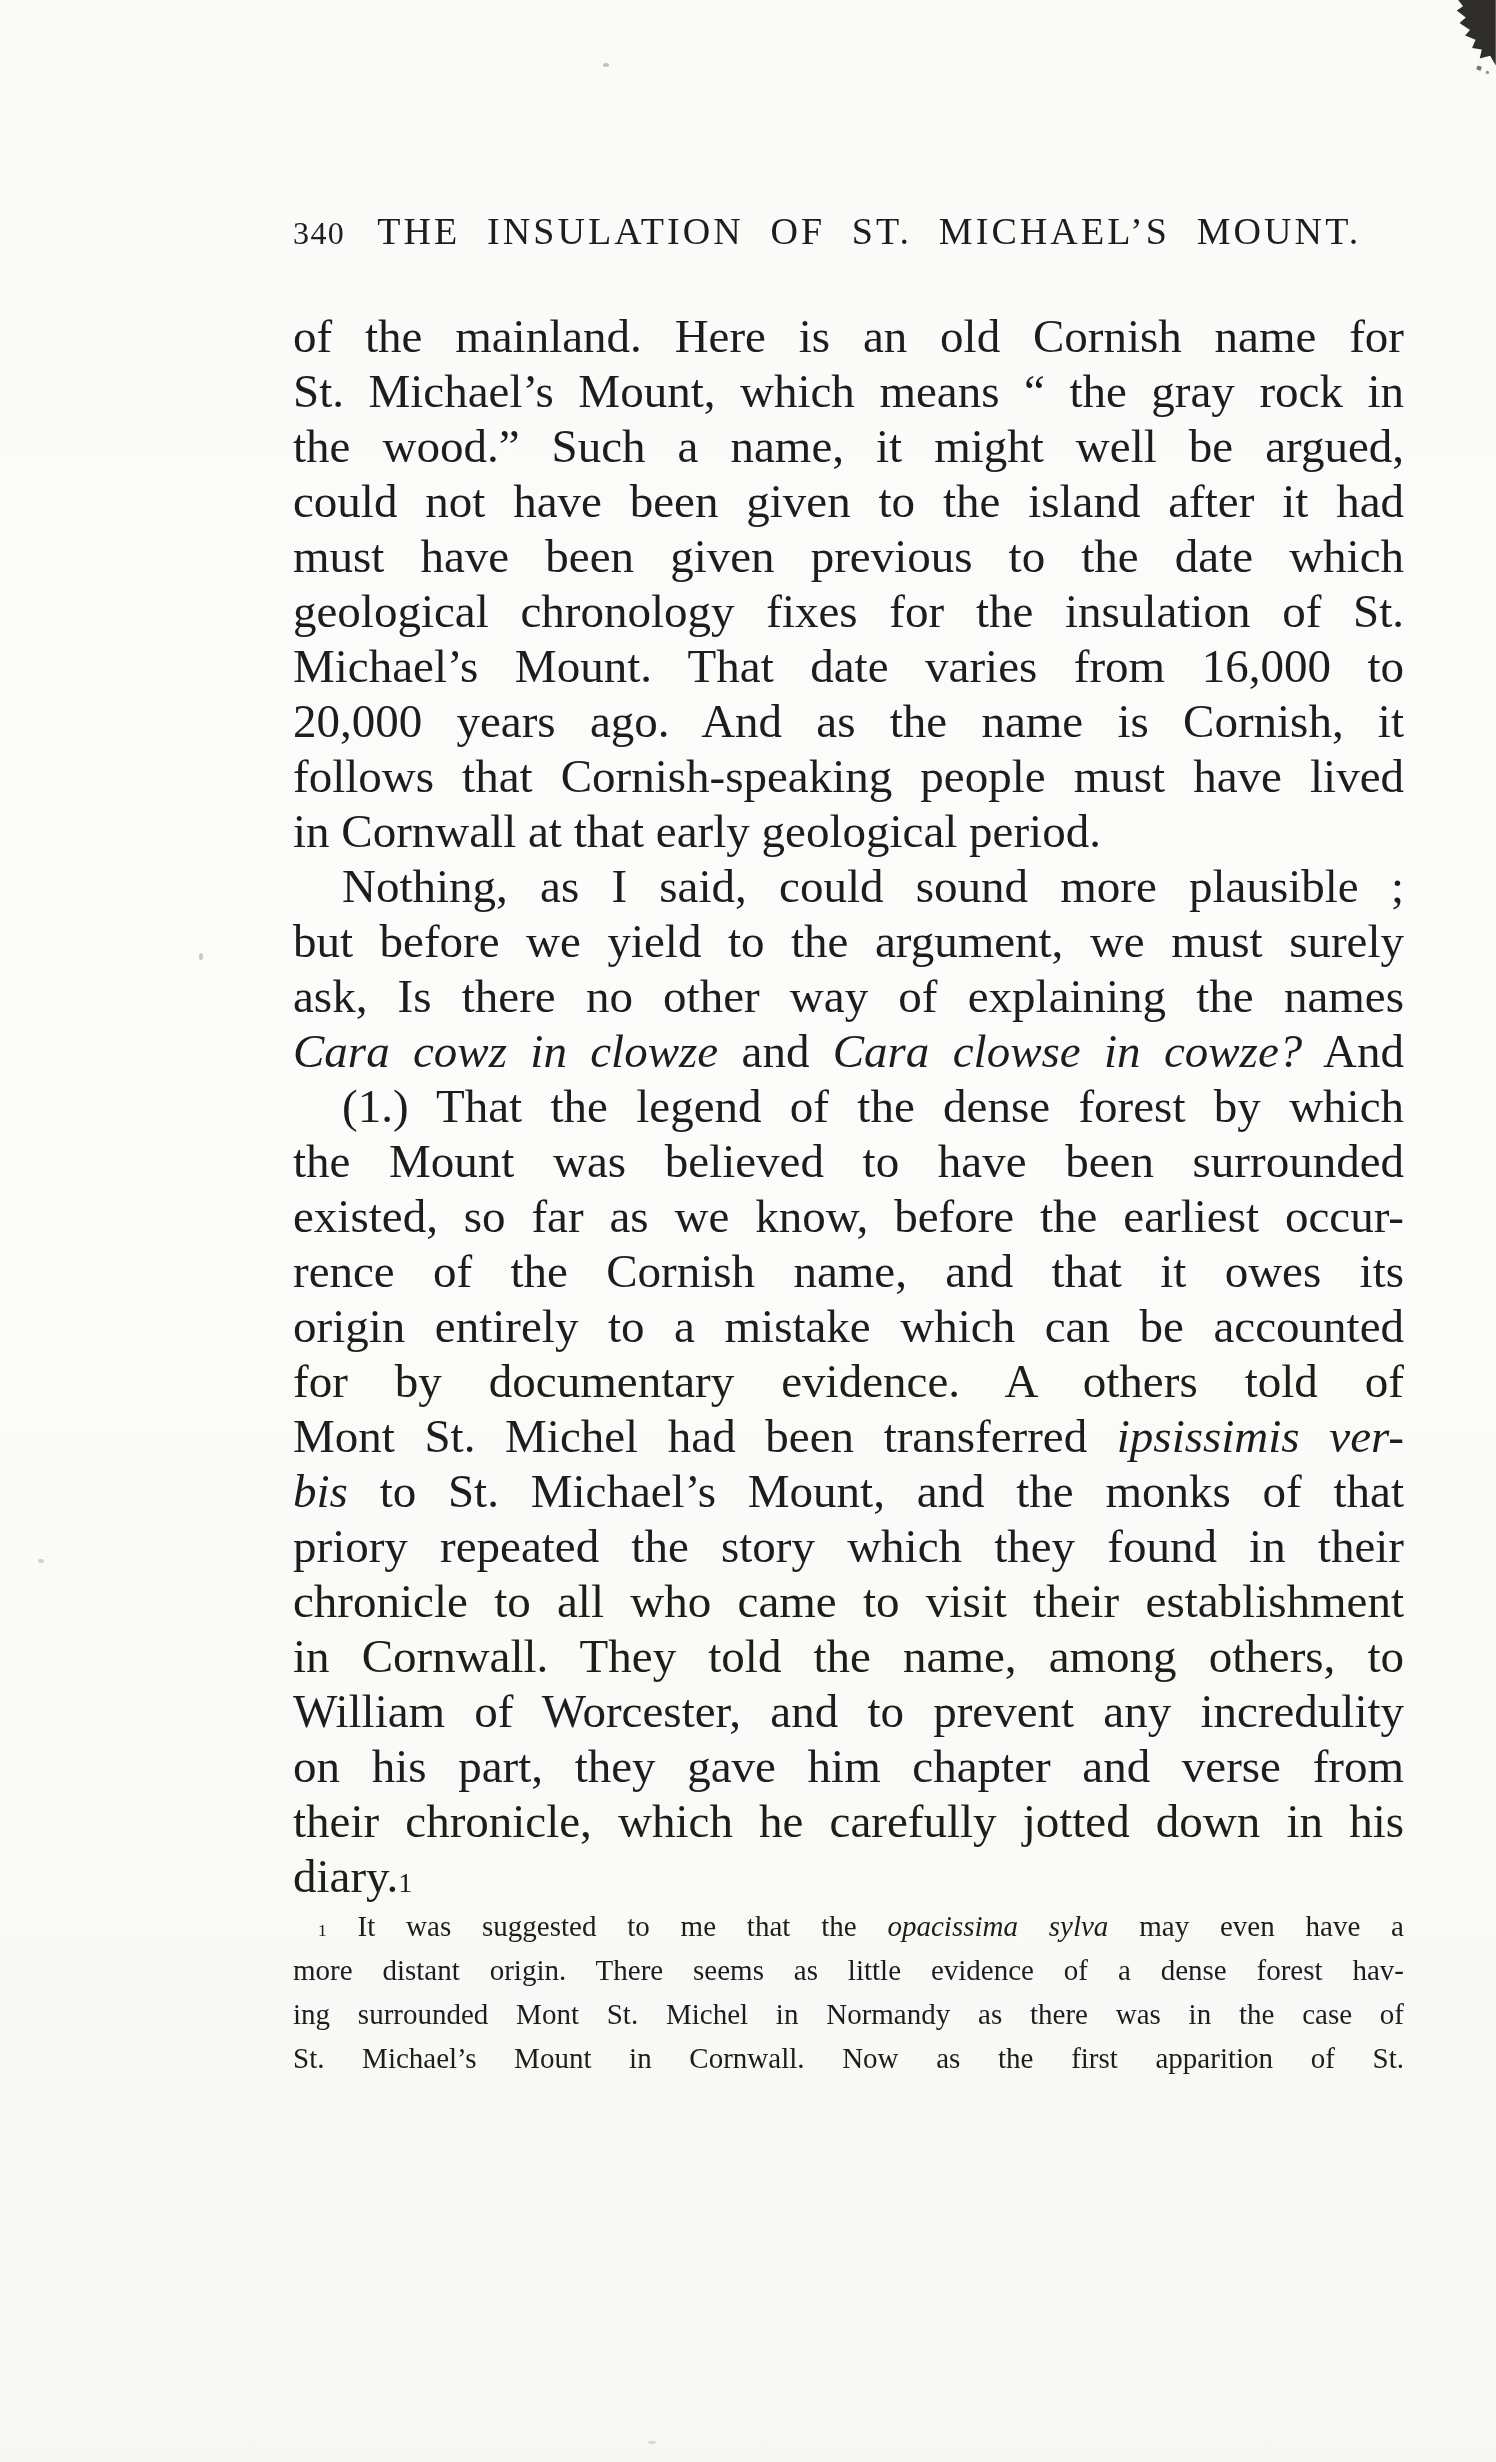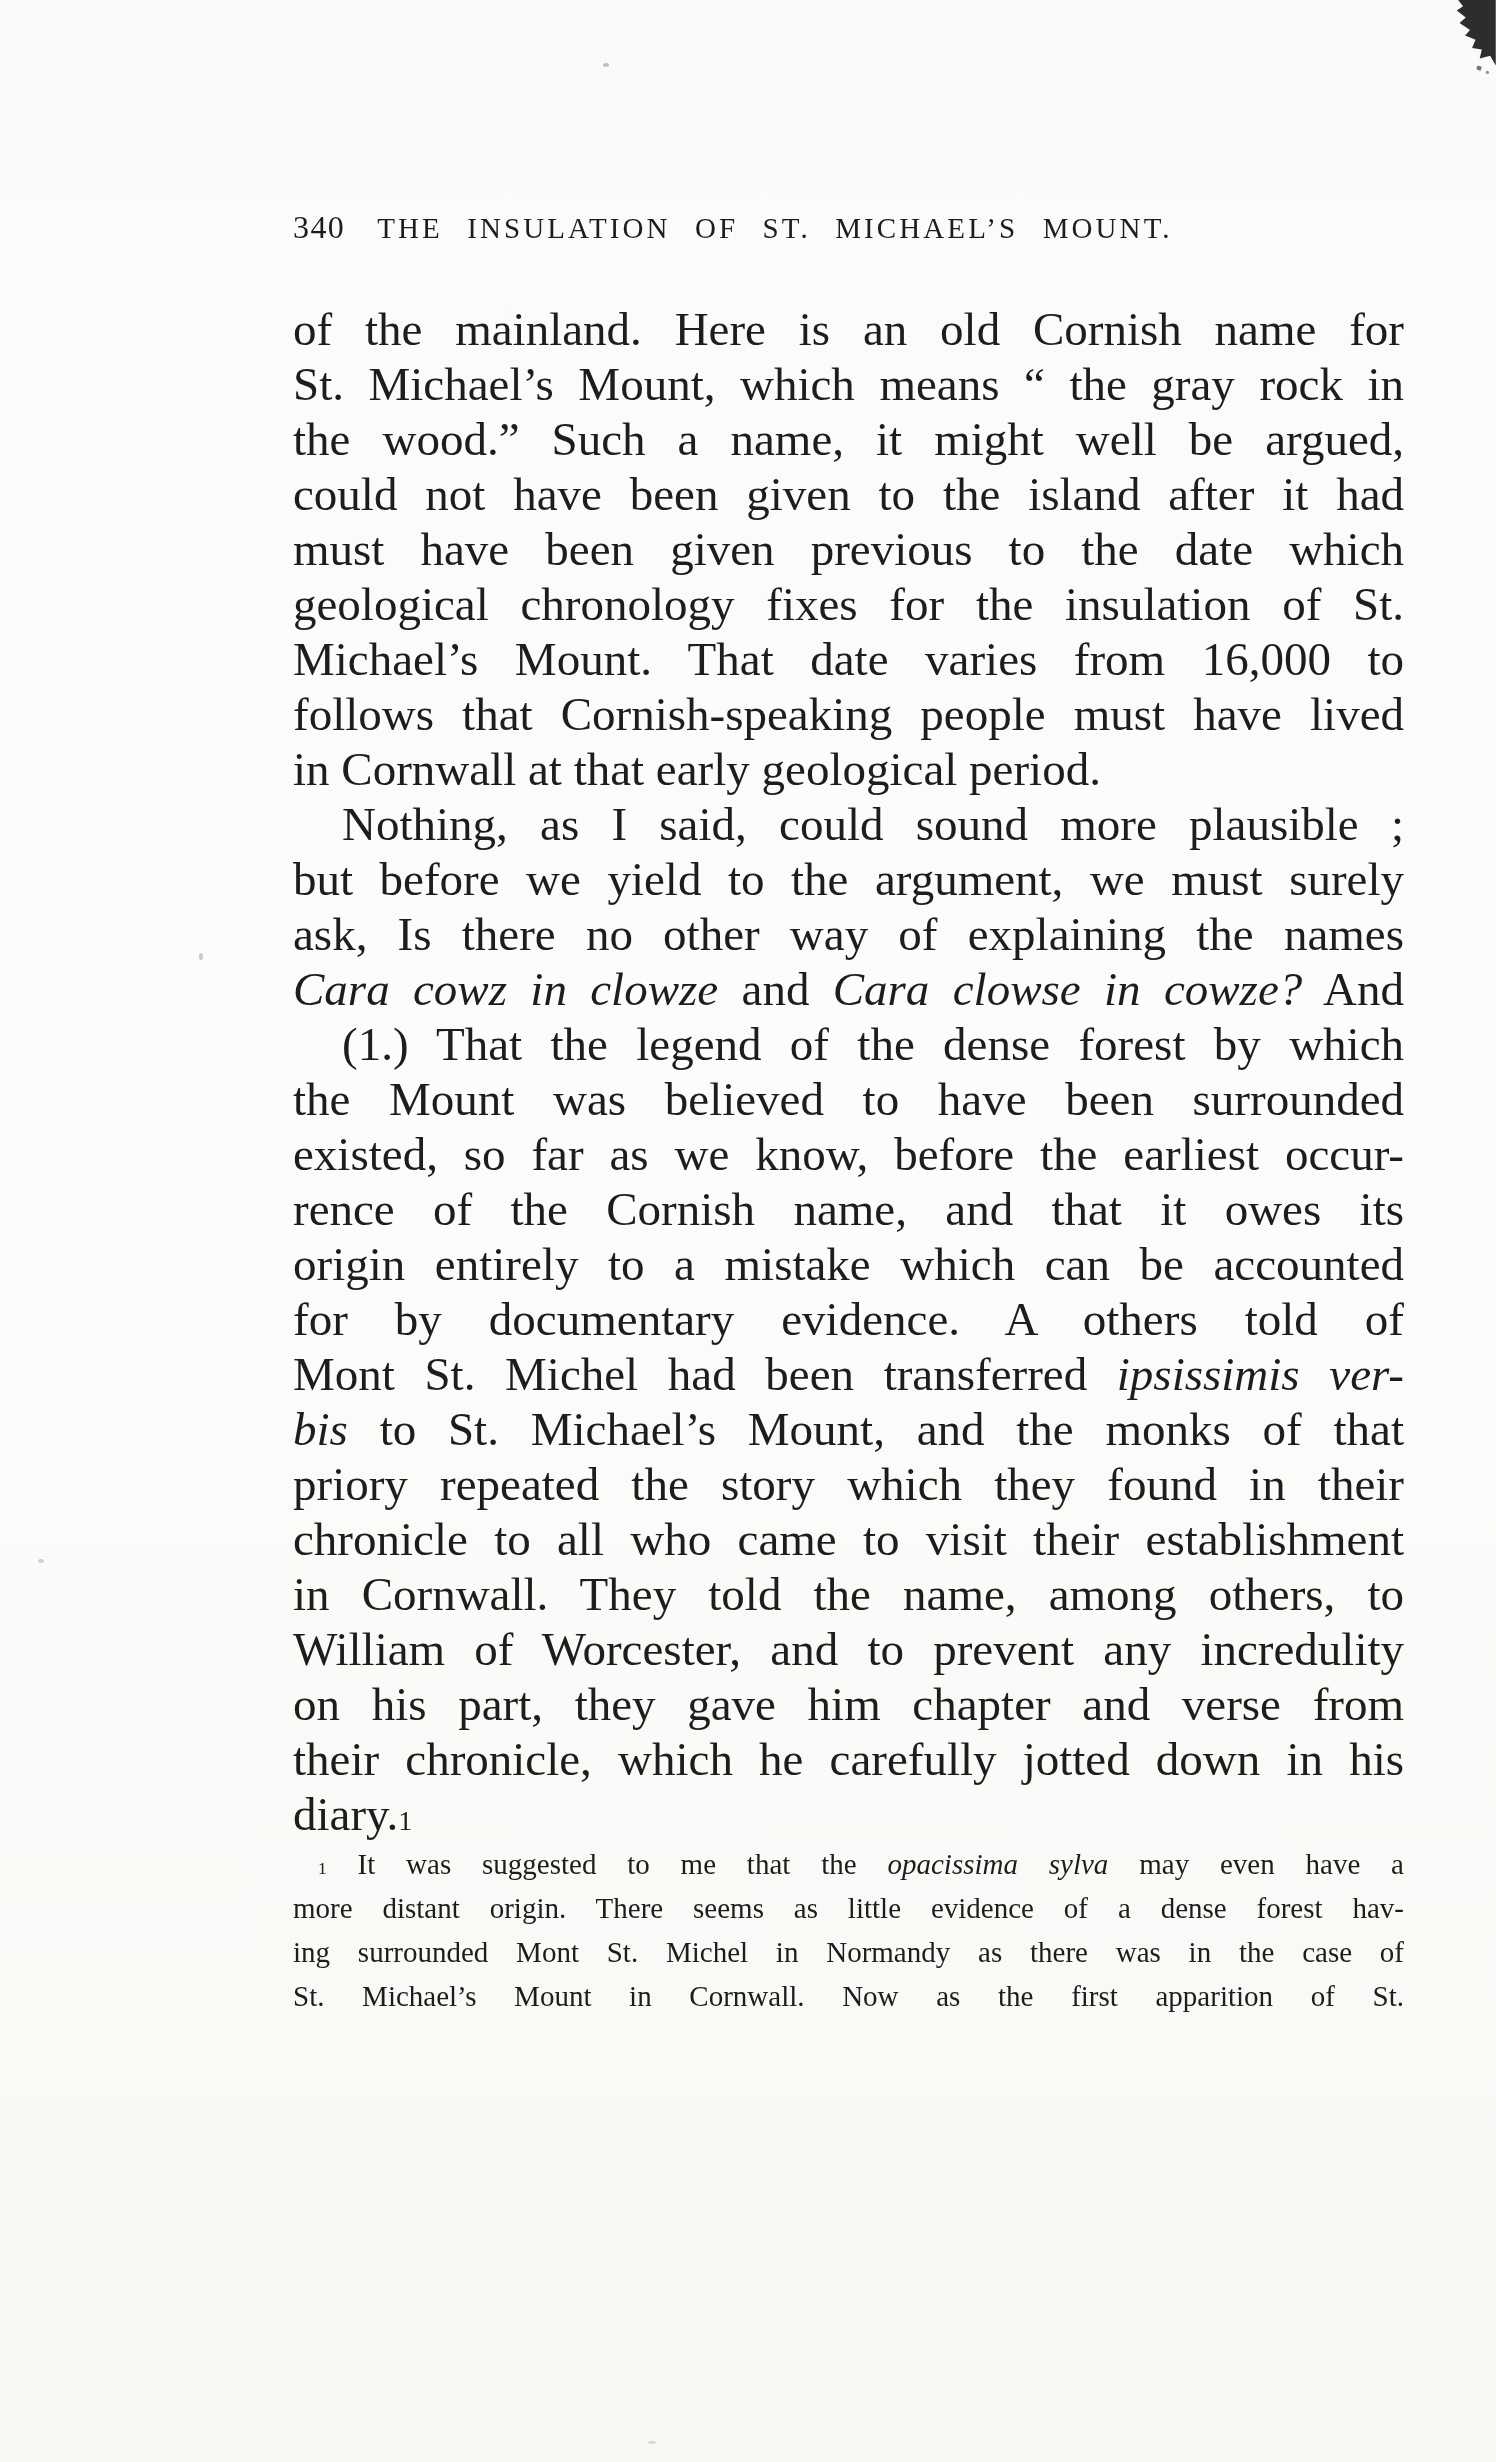--- a/index.html
+++ b/index.html
@@ -27,21 +27,21 @@
     align-items: baseline;
     gap: 32px;
     white-space: nowrap;
     margin-bottom: 56px;
   }
   .page-number {
     font-size: 32px;
     letter-spacing: 1.4px;
   }
   .head-title {
-    font-size: 29px;
+    font-size: 38px;
     letter-spacing: 3.1px;
     word-spacing: 14px;
   }
   .body-text .line {
     font-size: 47px;
     line-height: 55px;
     text-align: justify;
     text-align-last: justify;
   }
   .body-text .line.last { text-align-last: left; }
@@ -102,20 +102,21 @@
     </header>
 
     <main class="body-text" id="body-text">
         <div class="line"><span>of the mainland.  Here is an old Cornish name for</span></div>
         <div class="line"><span>St. Michael’s Mount, which means “ the gray rock in</span></div>
         <div class="line"><span>the wood.”  Such a name, it might well be argued,</span></div>
         <div class="line"><span>could not have been given to the island after it had</span></div>
         <div class="line"><span>must have been given previous to the date which</span></div>
         <div class="line"><span>geological chronology fixes for the insulation of St.</span></div>
         <div class="line"><span>Michael’s Mount.  That date varies from 16,000 to</span></div>
+        <div class="line"><span>20,000 years ago.  And as the name is Cornish, it</span></div>
         <div class="line"><span>follows that Cornish-speaking people must have lived</span></div>
         <div class="line last"><span>in Cornwall at that early geological period.</span></div>
         <div class="line indent"><span>Nothing, as I said, could sound more plausible ;</span></div>
         <div class="line"><span>but before we yield to the argument, we must surely</span></div>
         <div class="line"><span>ask, Is there no other way of explaining the names</span></div>
         <div class="line"><span class="it">Cara cowz in clowze</span><span> and </span><span class="it">Cara clowse in cowze?</span><span>  And</span></div>
         <div class="line indent"><span>(1.) That the legend of the dense forest by which</span></div>
         <div class="line"><span>the Mount was believed to have been surrounded</span></div>
         <div class="line"><span>existed, so far as we know, before the earliest occur-</span></div>
         <div class="line"><span>rence of the Cornish name, and that it owes its</span></div>

